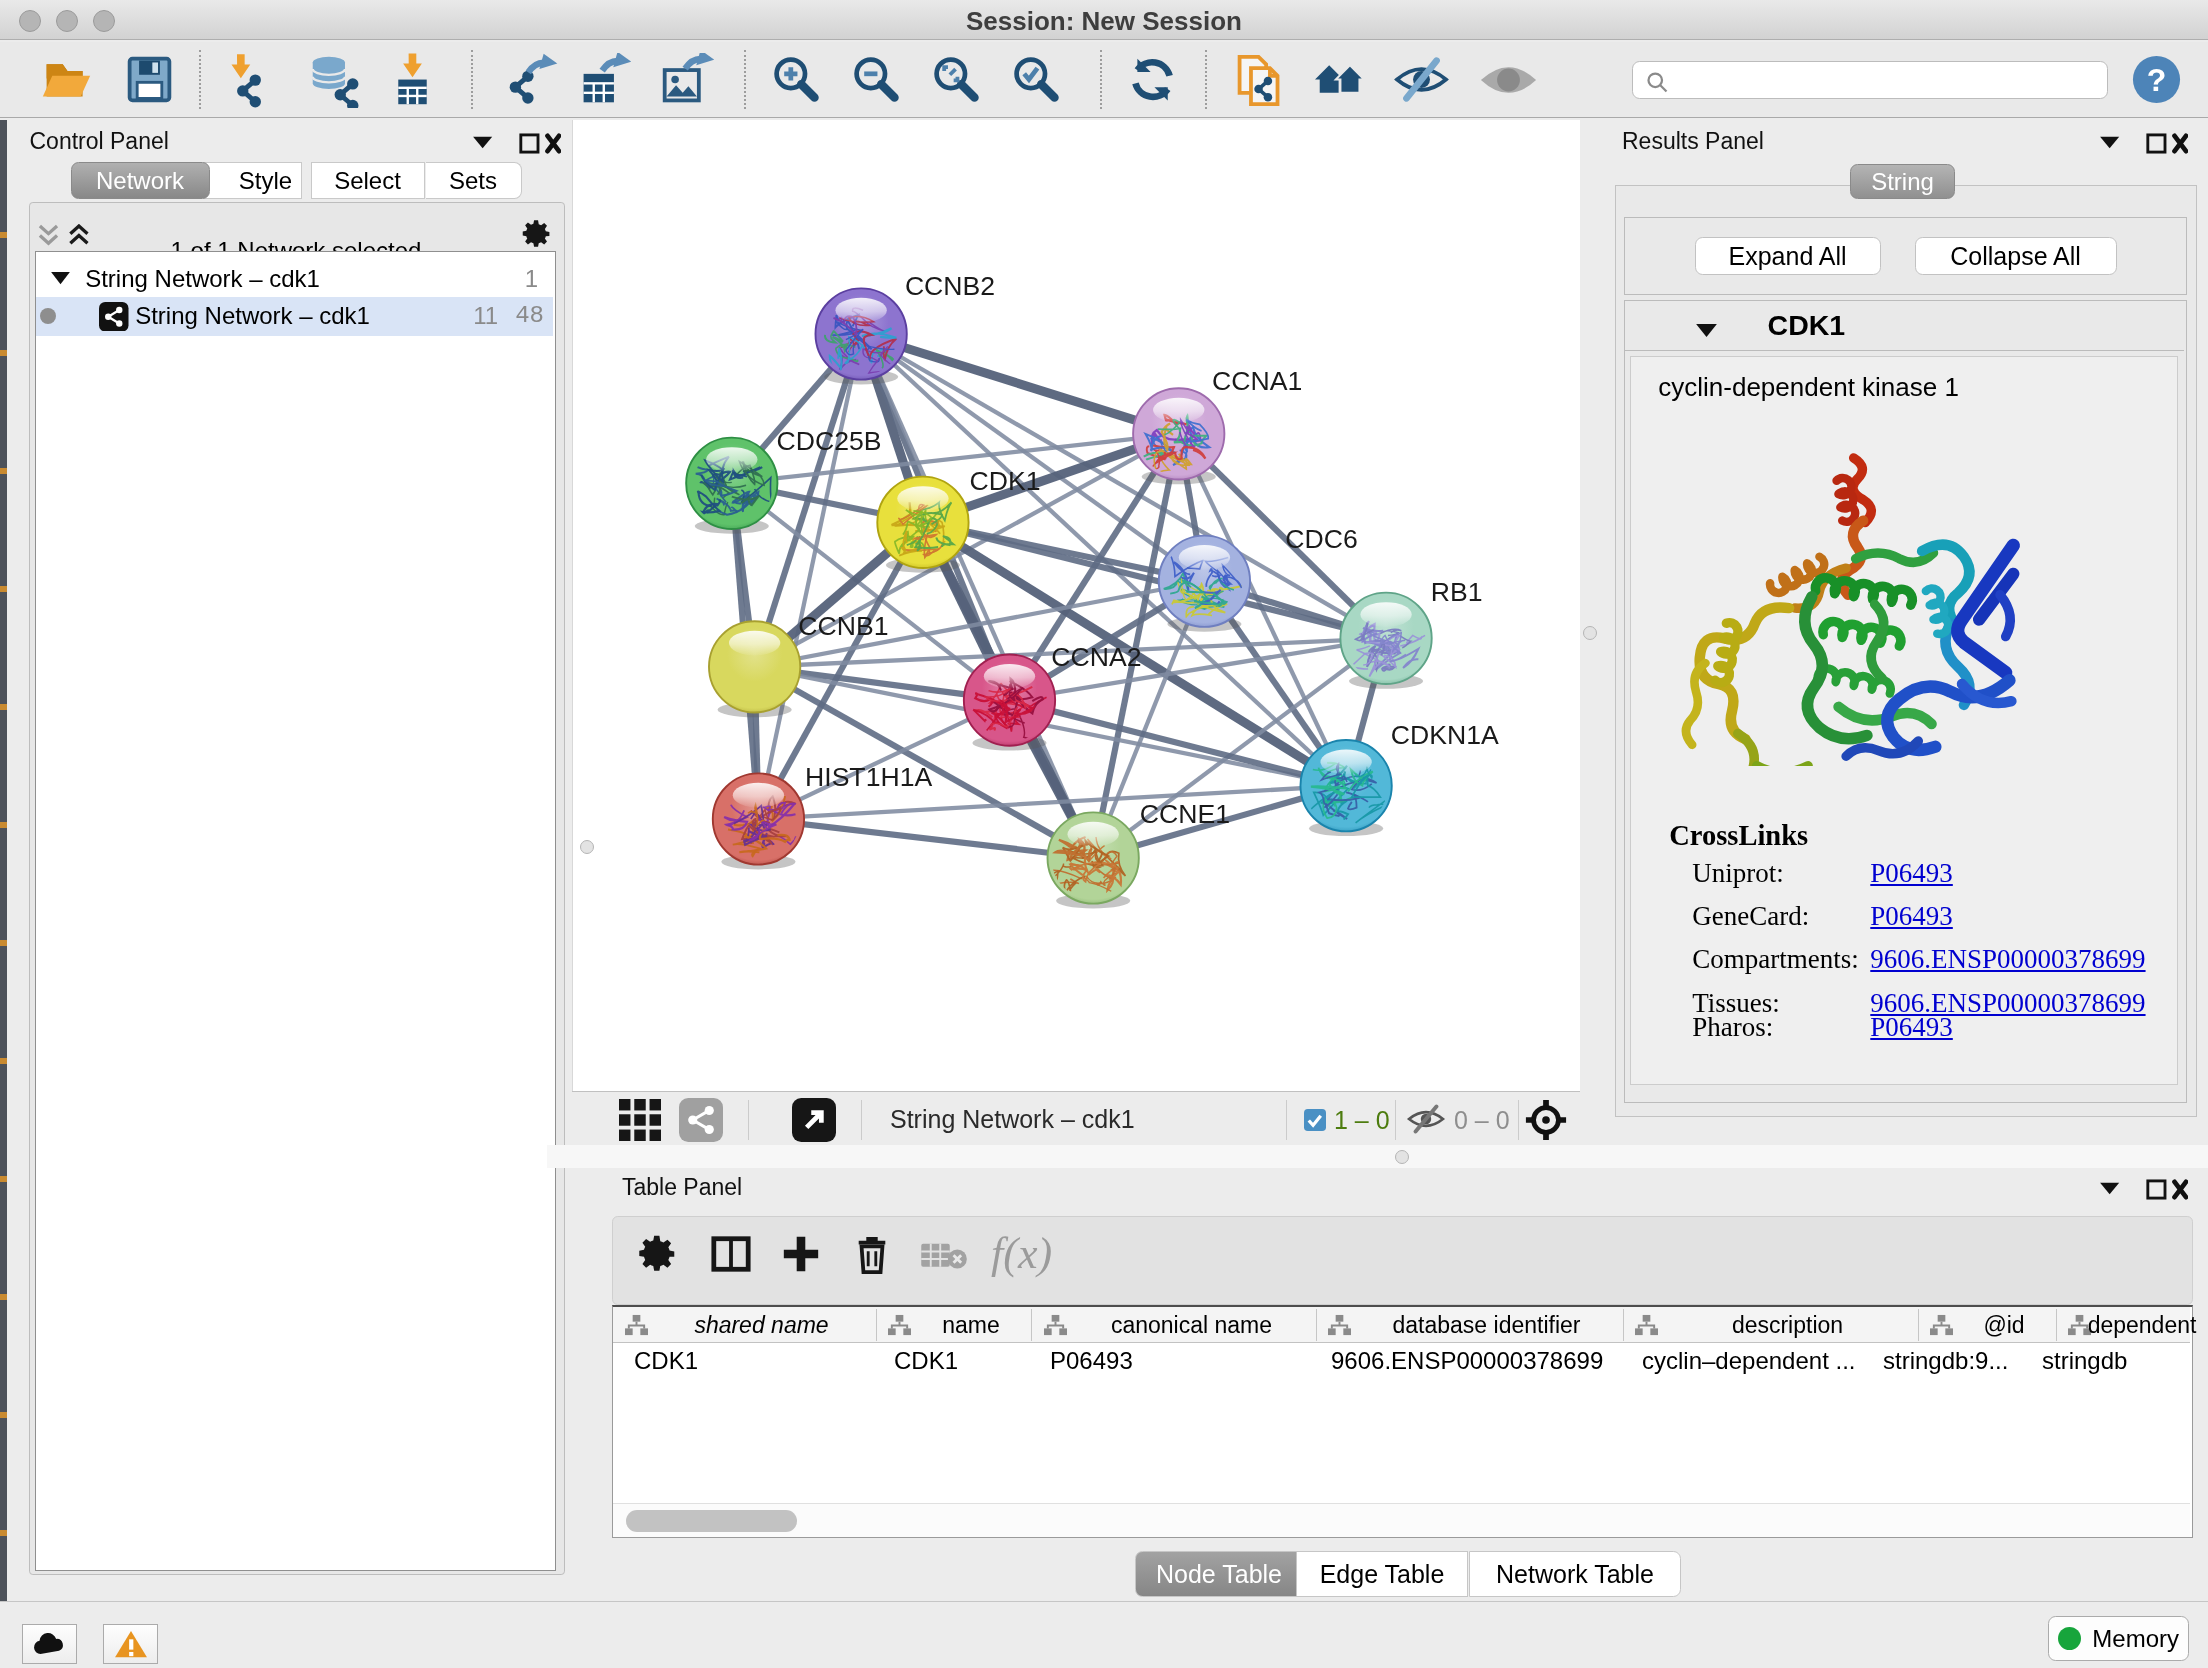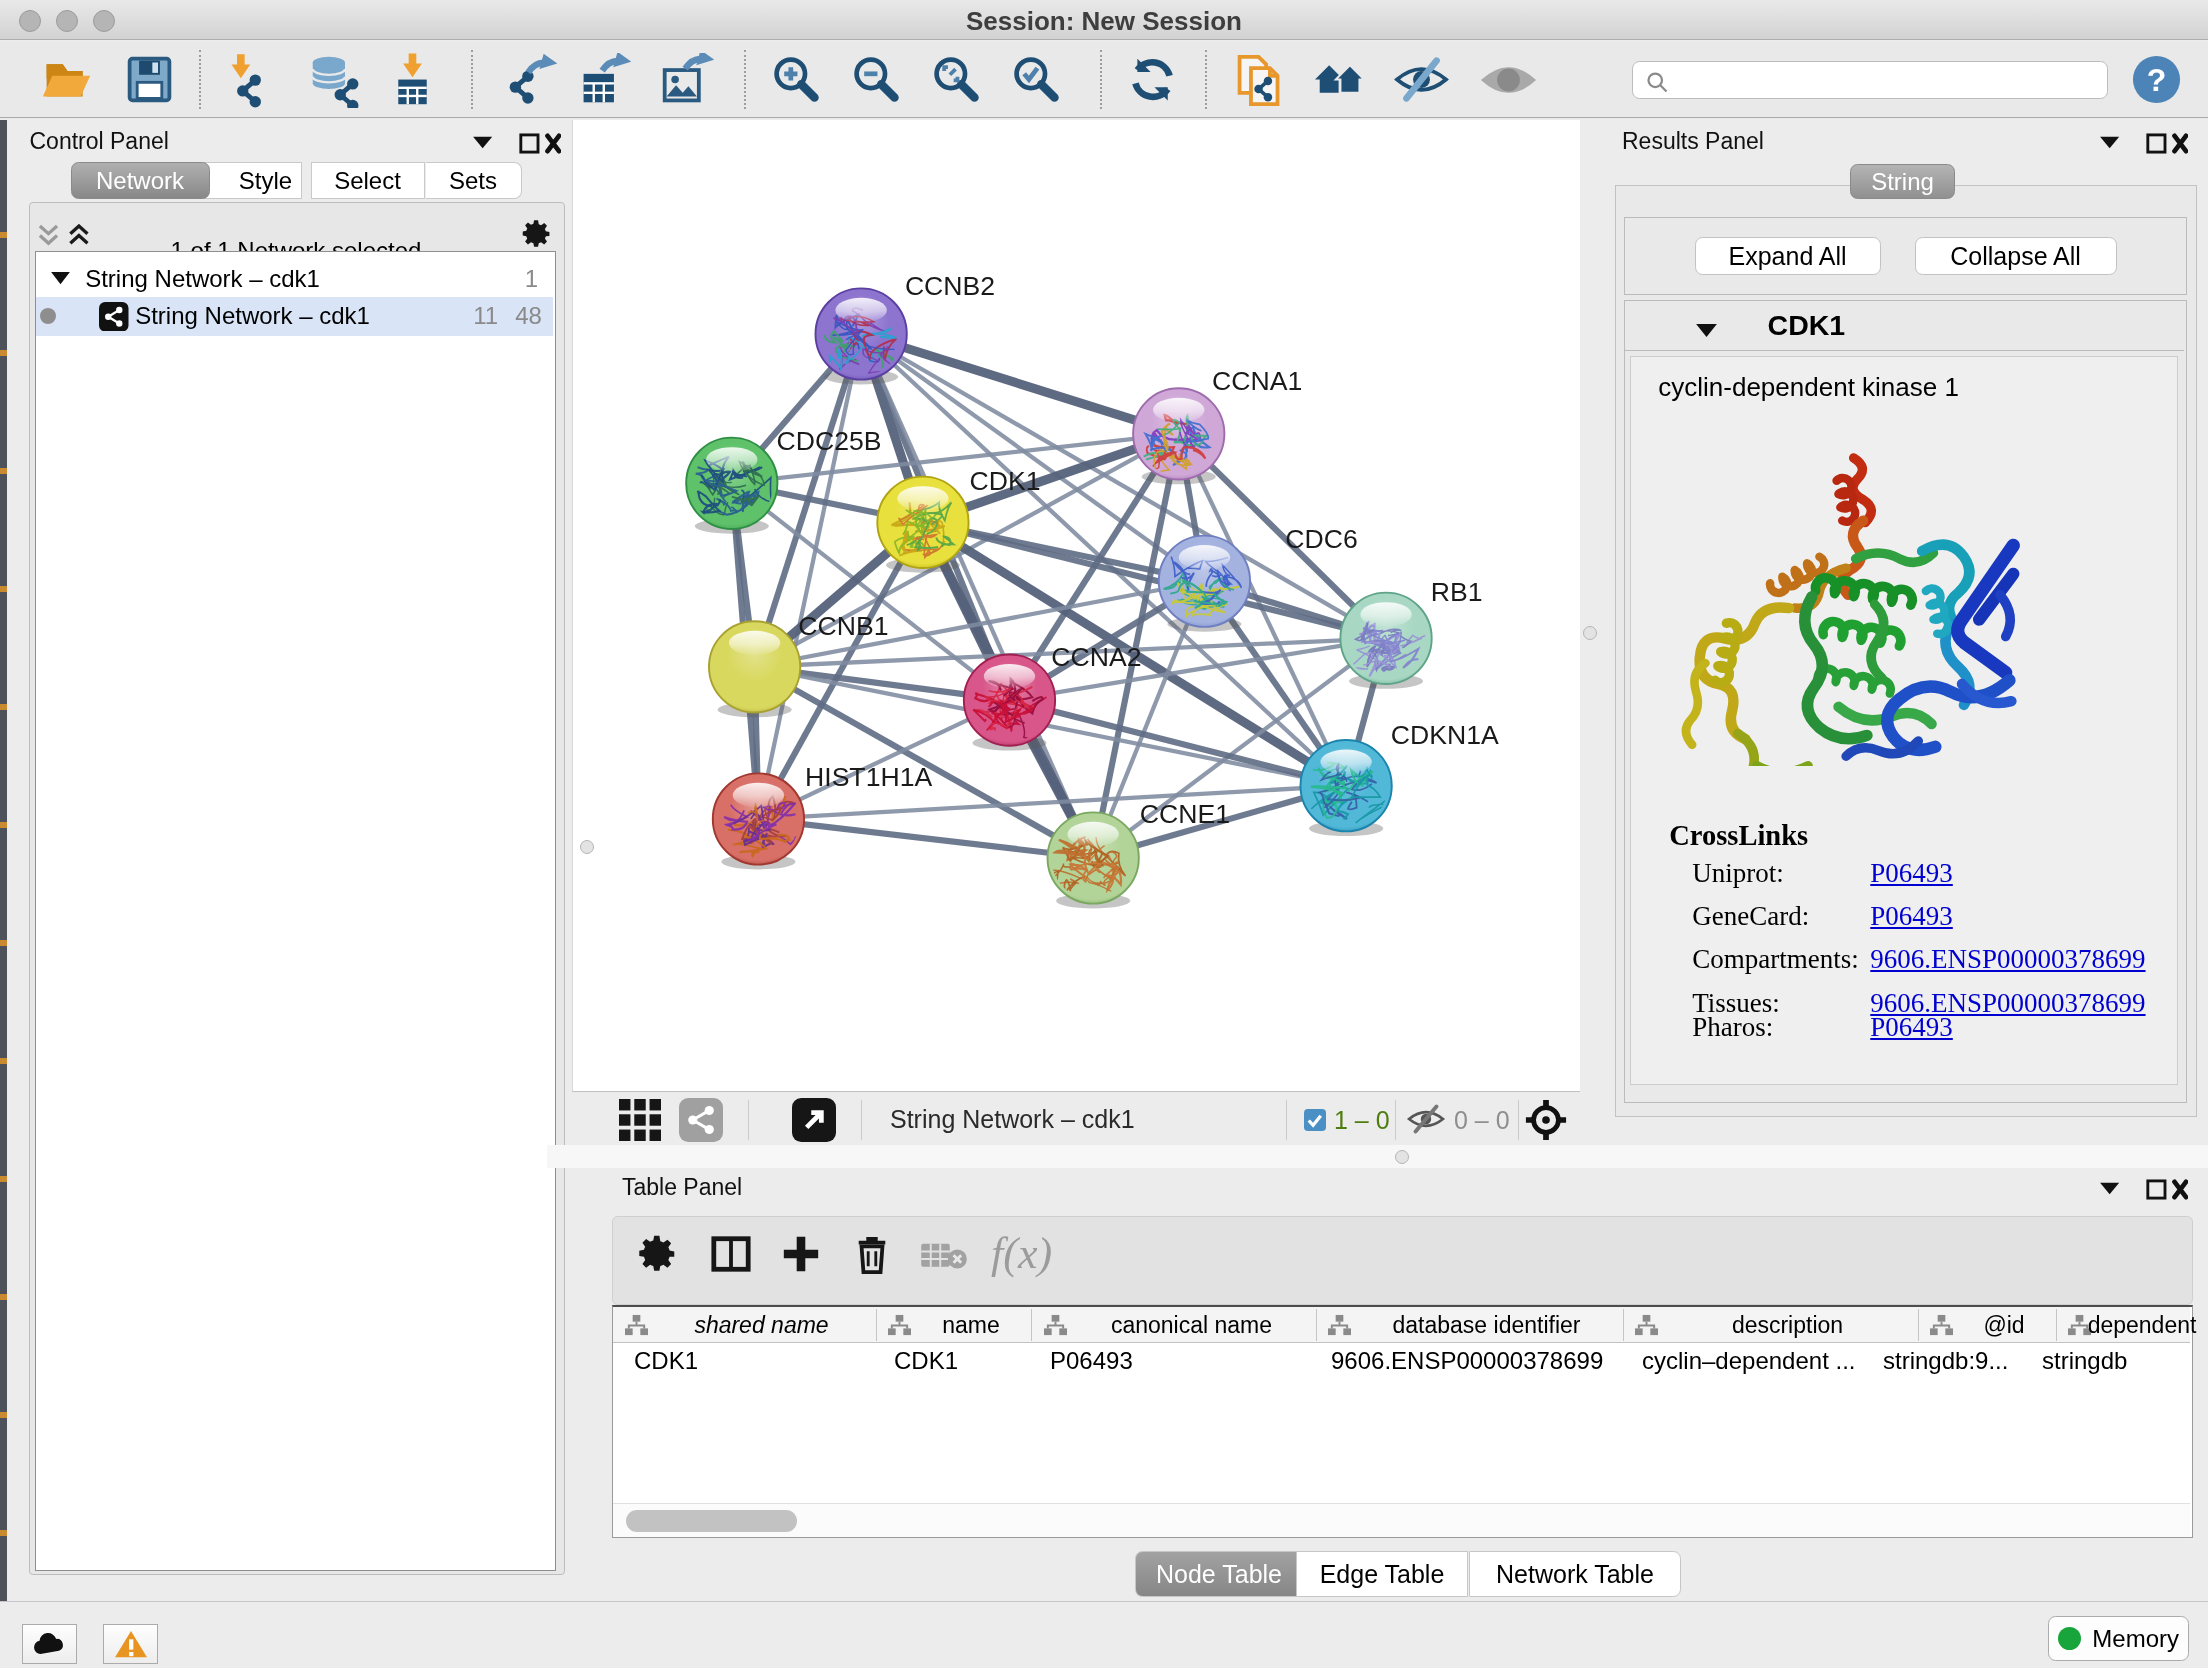--- a/index.html
+++ b/index.html
@@ -221,21 +221,21 @@
             <rect x="0" y="0" width="24" height="24" rx="5" fill="#111"></rect>
             <g fill="#fff">
               <circle cx="7.5" cy="12" r="2.6"></circle>
               <circle cx="16.5" cy="6.5" r="2.6"></circle>
               <circle cx="16.5" cy="17.5" r="2.6"></circle>
               <path d="M7.5 12 L16.5 6.5 M7.5 12 L16.5 17.5" stroke="#fff" stroke-width="1.8"></path>
             </g>
           </svg>
         <div class="abs" style="left:99px; top:4.8px; font-size:24px;">String Network – cdk1</div>
         <div class="abs" style="left:437px; top:4.8px; font-size:24px; color:#8a8a8a;">11</div>
-        <div class="abs" style="left:479px; top:4.8px; font-size:24px; color:#8a8a8a;">48</div>
+        <div class="abs" style="left:479px; top:4.8px; font-size:24px; color:#8a8a8a;font-family:Liberation Mono, monospace;">48</div>
       </div>
     </div>
   </div>
 </div>
 
 <div id="netview" class="abs">
     <svg width="1008" height="971" viewBox="0 0 1060 1021" style="position:absolute;left:0;top:0;">
       <defs>
         <radialGradient id="gB2" cx="0.5" cy="0.36" r="0.72">
           <stop offset="0" stop-color="#ac9adc"></stop>

